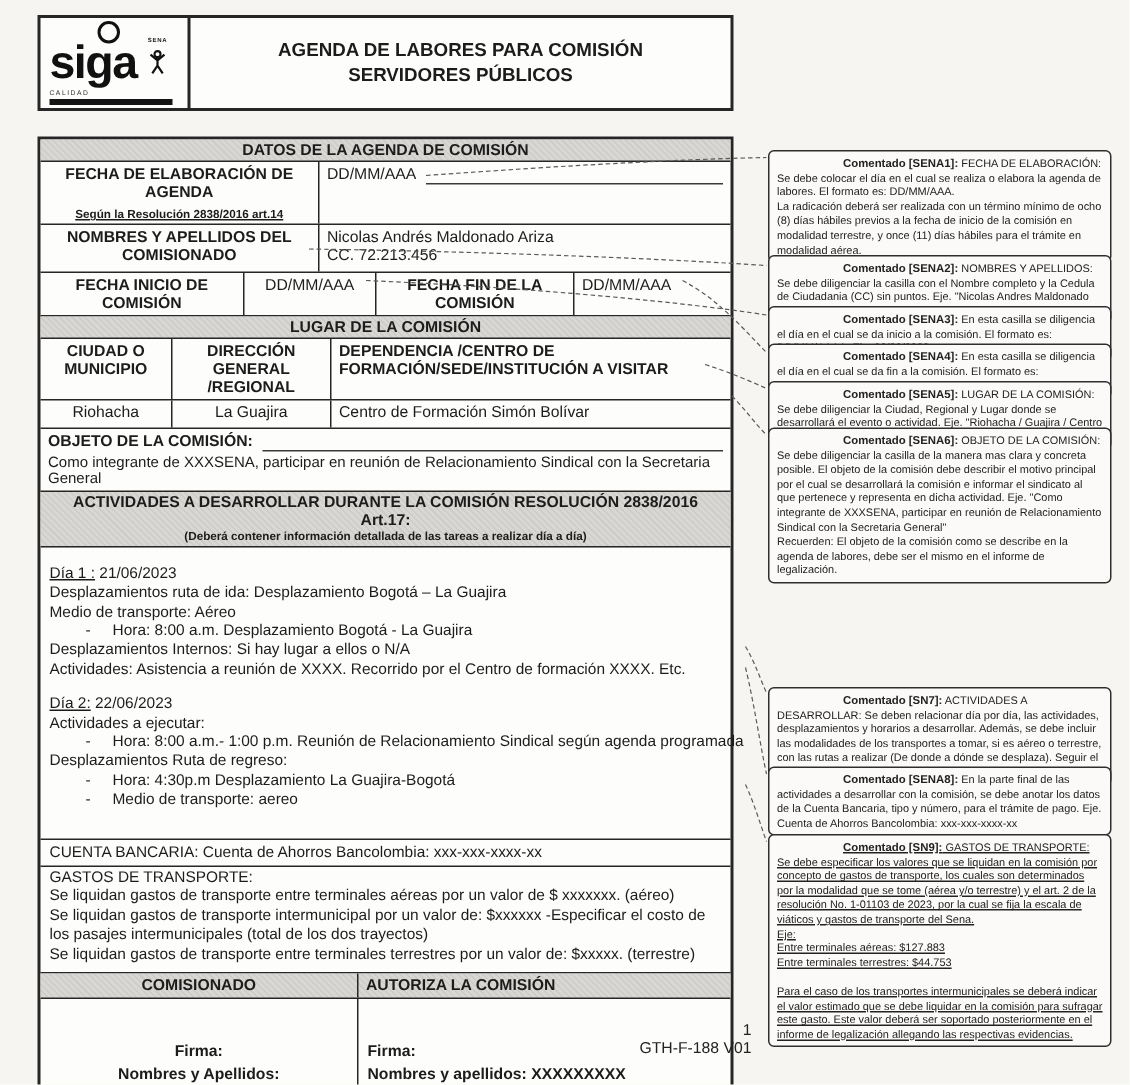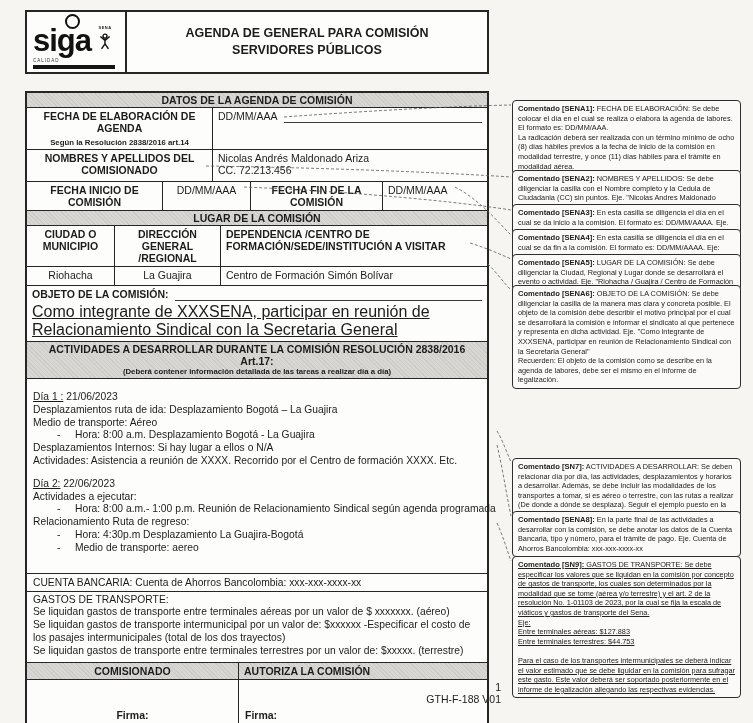--- a/index.html
+++ b/index.html
@@ -23,21 +23,21 @@
   
   .tbl{margin-top:17px;border:2px solid #262626;background:#fdfdfb;box-sizing:border-box;width:464px;}
   .sec-hdr{background:#d8d7d3;text-align:center;font-weight:bold;font-size:10.5px;
            padding:1px 12px;border-bottom:1px solid #262626;
            background-image:repeating-linear-gradient(45deg,rgba(0,0,0,.05) 0 1px,transparent 1px 3px);}
   .sec-sub{font-size:7.8px;font-weight:bold;display:block;line-height:9px;padding-bottom:1px;}
   .row{display:flex;border-bottom:1px solid #262626;box-sizing:border-box;}
   .cell{padding:2px 5px;font-size:10.5px;box-sizing:border-box;}
   .rb{border-right:1px solid #262626;text-align:center;}
   .lbl{font-weight:bold;}
-  .sub-lbl{font-size:7.8px;font-weight:bold;margin-top:4px;}
+  .sub-lbl{font-size:7.8px;font-weight:bold;margin-top:4px;text-decoration:underline;}
   .vflex{display:flex;align-items:flex-start;}
   .field-line{flex:1;border-bottom:1px solid #3a3a3a;height:12px;margin-left:6px;}
 
   .act{padding:12px 6px;font-size:10.3px;line-height:12.8px;border-bottom:1px solid #262626;}
   .act-line{white-space:nowrap;}
   .bullet{position:relative;padding-left:42px;}
   .bullet::before{content:"-";position:absolute;left:24px;}
   .uline{text-decoration:underline;}
   .spacer{height:10px;}
 
@@ -48,21 +48,21 @@
   .sig-body{display:flex;}
   .sig-col{padding:28px 6px 4px 6px;font-size:10.5px;font-weight:bold;line-height:15.5px;box-sizing:border-box;}
 
   .footer{position:absolute;left:25px;top:681px;width:476px;text-align:right;
           font-size:10.5px;line-height:12px;color:#222;}
 
   
   .comment{position:absolute;left:512px;width:229px;box-sizing:border-box;
            border:1px solid #2e2e2e;border-radius:4px;background:#fbfaf8;
            padding:3px 5px;font-size:7.3px;line-height:9.6px;color:#222;}
-  .c-label{font-weight:bold;font-size:7.6px;}
+  .c-label{font-weight:bold;font-size:7.6px;margin-left:44px;}
   .c-text{white-space:pre-line;}
   svg.connectors{position:absolute;left:0;top:0;pointer-events:none;}
 </style>
 </head>
 <body>
 
 <div class="page">
 
   <div class="doc">
 
@@ -75,21 +75,21 @@
             <span class="sena-word">SENA</span><br>
             <svg width="16" height="17" viewBox="0 0 20 22">
               <circle cx="10" cy="4" r="2.6" fill="none" stroke="#111" stroke-width="1.8"></circle>
               <path d="M10 7 L10 14 M10 9.5 L4 4.5 M10 9.5 L16 4.5 M10 14 L5.5 20.5 M10 14 L14.5 20.5" stroke="#111" stroke-width="1.9" fill="none"></path>
             </svg>
           </span>
         </div>
         <div class="logo-caption">CALIDAD</div>
         <div class="microbar"></div>
       </div>
-      <div class="title-cell">AGENDA DE GENERAL PARA COMISIÓN SERVIDORES PÚBLICOS</div>
+      <div class="title-cell">AGENDA DE LABORES PARA COMISIÓN SERVIDORES PÚBLICOS</div>
     </div>
 
     <div class="tbl">
 
       <div class="sec-hdr">DATOS DE LA AGENDA DE COMISIÓN</div>
 
       <div class="row" style="min-height:32px;">
         <div class="cell rb" style="width:186px;">
           <div class="lbl">FECHA DE ELABORACIÓN DE AGENDA</div>
           <div class="sub-lbl">Según la Resolución 2838/2016 art.14</div>
@@ -130,40 +130,40 @@
         <div class="cell rb" style="width:88px;">Riohacha</div>
         <div class="cell rb" style="width:106px;">La Guajira</div>
         <div class="cell" style="flex:1;">Centro de Formación Simón Bolívar</div>
       </div>
 
       <div style="border-bottom:1px solid #262626;">
         <div class="cell vflex" style="padding-bottom:0;">
           <span class="lbl">OBJETO DE LA COMISIÓN:</span>
           <span class="field-line"></span>
         </div>
-        <div class="cell" style="font-size:16px;text-decoration:underline;">Como integrante de XXXSENA, participar en reunión de Relacionamiento Sindical con la Secretaria General</div>
+        <div class="cell" style="font-size:10px;">Como integrante de XXXSENA, participar en reunión de Relacionamiento Sindical con la Secretaria General</div>
       </div>
 
       <div class="sec-hdr">
         <span>ACTIVIDADES  A DESARROLLAR DURANTE LA COMISIÓN RESOLUCIÓN 2838/2016 Art.17:</span>
         <span class="sec-sub">(Deberá contener información detallada de las tareas a realizar día a día)</span>
       </div>
 
       <div class="act">
         <div class="act-line"><span class="uline">Día 1 :</span><span> 21/06/2023</span></div>
         <div class="act-line">Desplazamientos ruta de ida: Desplazamiento Bogotá – La Guajira</div>
         <div class="act-line">Medio de transporte: Aéreo</div>
         <div class="act-line bullet">Hora: 8:00 a.m. Desplazamiento Bogotá - La Guajira</div>
         <div class="act-line">Desplazamientos Internos: Si hay lugar a ellos o N/A</div>
         <div class="act-line">Actividades: Asistencia a reunión de XXXX. Recorrido por el Centro de formación XXXX. Etc.</div>
         <div class="spacer"></div>
         <div class="act-line"><span class="uline">Día 2:</span><span> 22/06/2023</span></div>
         <div class="act-line">Actividades a ejecutar:</div>
         <div class="act-line bullet">Hora: 8:00 a.m.- 1:00 p.m.  Reunión de Relacionamiento Sindical según agenda programada</div>
-        <div class="act-line">Relacionamiento Ruta de regreso:</div>
+        <div class="act-line">Desplazamientos Ruta de regreso:</div>
         <div class="act-line bullet">Hora: 4:30p.m Desplazamiento La Guajira-Bogotá</div>
         <div class="act-line bullet">Medio de transporte:  aereo</div>
         <div class="spacer" style="height:6px;"></div>
       </div>
 
       <div class="cuenta">CUENTA BANCARIA: Cuenta de Ahorros Bancolombia: xxx-xxx-xxxx-xx</div>
 
       <div class="gastos">
         <div>GASTOS DE TRANSPORTE:</div>
         <div>Se liquidan gastos de transporte entre terminales aéreas por un valor de $ xxxxxxx. (aéreo)</div>

